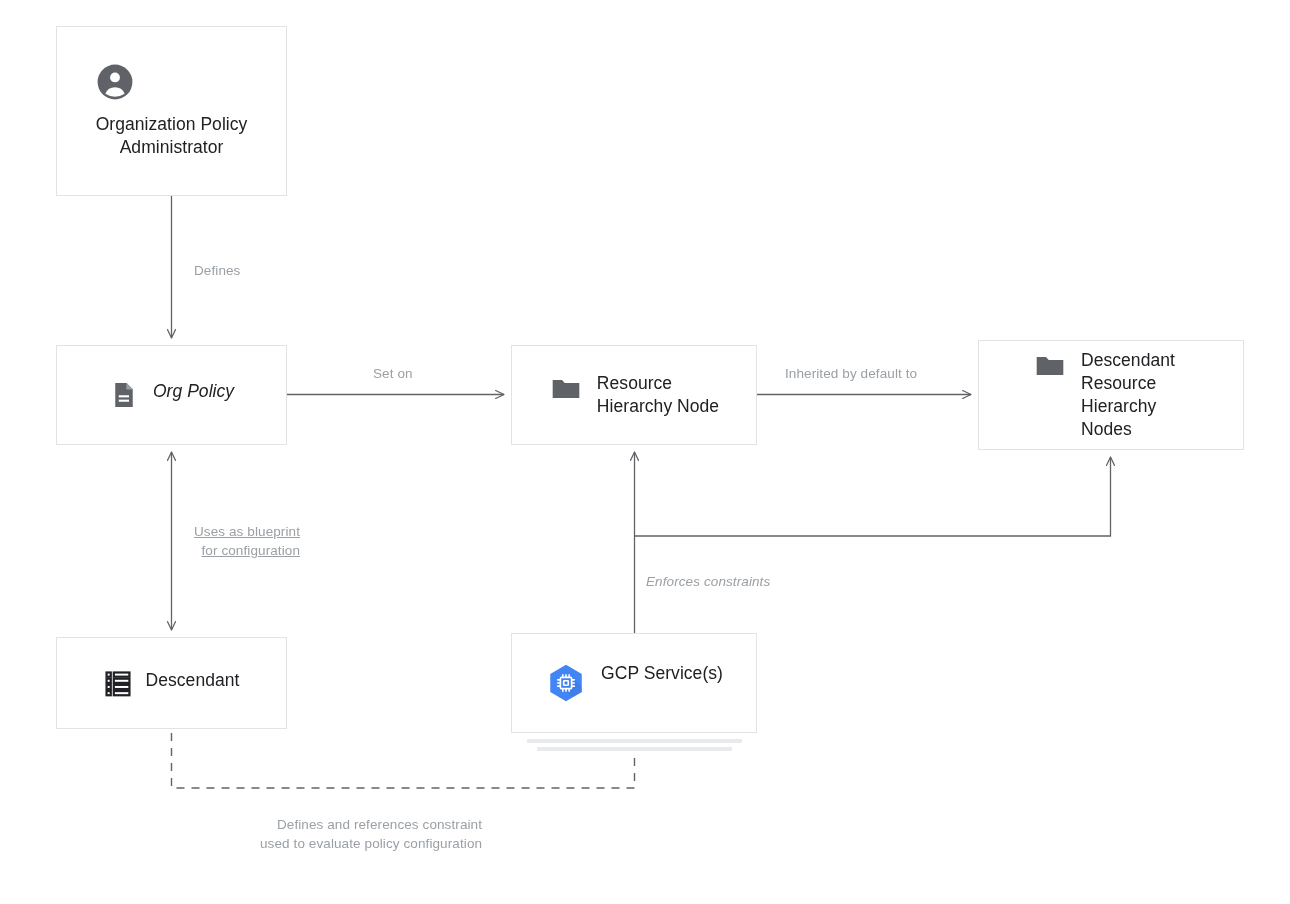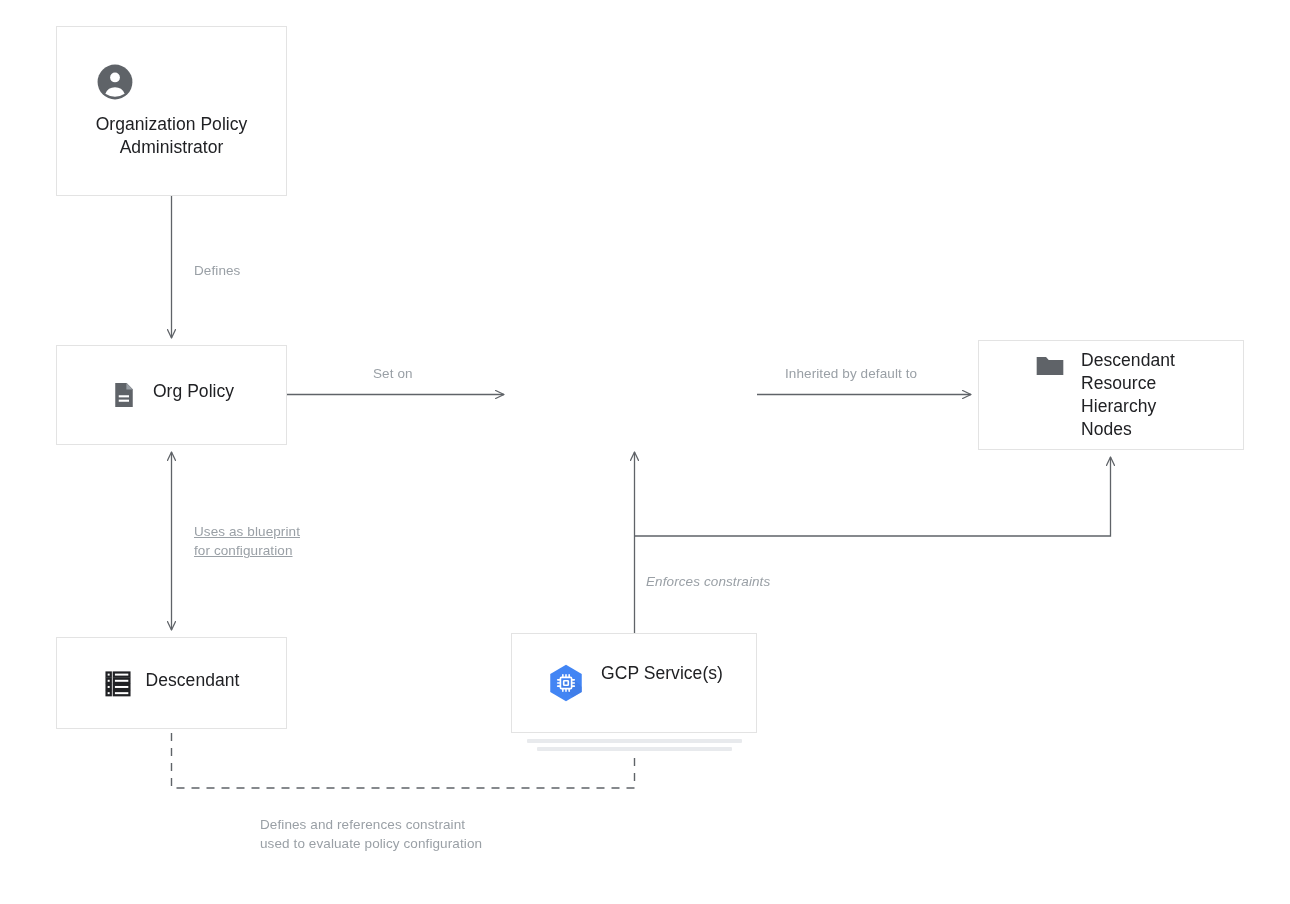--- a/index.html
+++ b/index.html
@@ -61,21 +61,21 @@
     text-align: left;
   }
   .icon {
     flex: 0 0 auto;
     display: block;
     line-height: 0;
   }
 
   
   #node-admin      { left: 56px;  top: 26px;  width: 231px; height: 170px; }
-  #node-orgpolicy  { left: 56px;  top: 345px; width: 231px; height: 100px; }
+  #node-orgpolicy  { left: 56px;  top: 345px; width: 231px; height: 100px; font-style: italic; }
   #node-resource   { left: 511px; top: 345px; width: 246px; height: 100px; }
   #node-descendant { left: 978px; top: 340px; width: 266px; height: 110px; padding-left: 44px; }
   #node-constraint { left: 56px;  top: 637px; width: 231px; height: 92px; }
   #node-gcp        { left: 511px; top: 633px; width: 246px; height: 100px; }
 
   
   .stack-line {
     position: absolute;
     background: #e8eaed;
     height: 4px;
@@ -85,20 +85,21 @@
   #gcp-stack-2 { left: 537px; top: 747px; width: 195px; }
 
   
   .edge-label {
     position: absolute;
     color: #9aa0a6;
     font-size: 13.5px;
     line-height: 1.42;
     letter-spacing: 0.1px;
     white-space: pre-line;
+    text-align: right;
   }
   #label-defines      { left: 194px; top: 261px; }
   #label-set-on       { left: 373px; top: 364px; }
   #label-inherited    { left: 785px; top: 364px; }
   #label-blueprint    { left: 194px; top: 522px; text-decoration: underline; }
   #label-enforces     { left: 646px; top: 572px; font-style: italic; }
   #label-bottom-note  { left: 260px; top: 815px; }
 </style>
 </head>
 <body>
@@ -159,20 +160,31 @@
           <path d="M5 2.4h9.1L19 7.3V21.6H5z" fill="#5f6368"></path>
           <path d="M13.9 2.4 19 7.5h-5.1z" fill="#9aa0a6"></path>
           <rect x="7.8" y="12.2" width="8.2" height="1.7" fill="#ffffff"></rect>
           <rect x="7.8" y="15.7" width="8.2" height="1.7" fill="#ffffff"></rect>
         </svg>
       </span>
       <span class="node-label left">Org Policy</span>
     </div>
   </div>
 
+  <div class="node" id="node-resource">
+    <div class="node-inner">
+      <span class="icon">
+        <svg width="34" height="34" viewBox="0 0 24 24" aria-hidden="true">
+          <path d="M2.6 5.6h6.6l1.9 2.1h10.3v10.7H2.6z" fill="#5f6368" rx="1"></path>
+        </svg>
+      </span>
+      <span class="node-label left">Resource
+Hierarchy Node</span>
+    </div>
+  </div>
 
   <div class="node" id="node-descendant">
     <div class="node-inner">
       <span class="icon">
         <svg width="34" height="34" viewBox="0 0 24 24" aria-hidden="true">
           <path d="M2.6 5.6h6.6l1.9 2.1h10.3v10.7H2.6z" fill="#5f6368"></path>
         </svg>
       </span>
       <span class="node-label left">Descendant
 Resource Hierarchy

